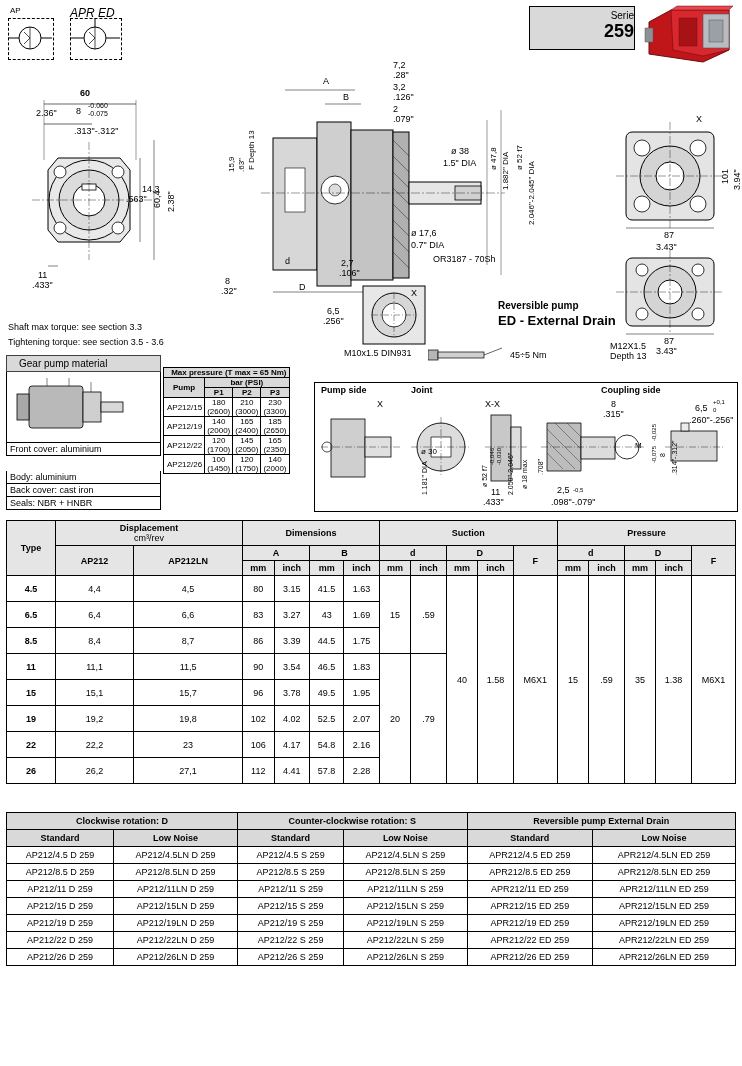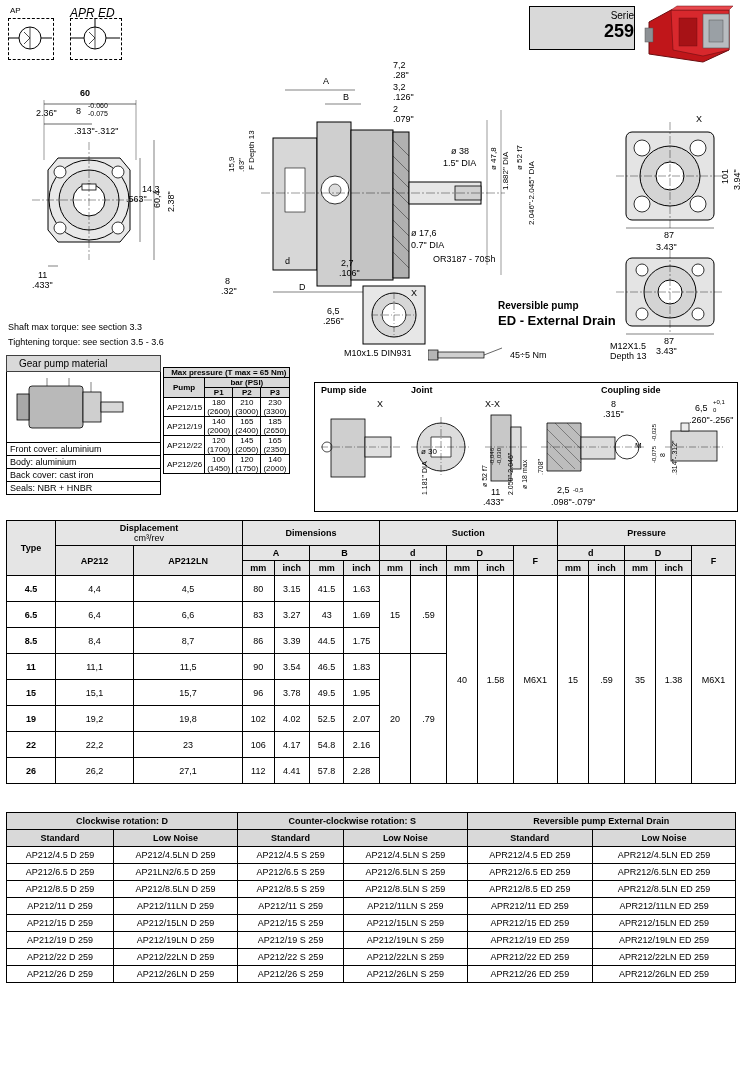--- a/index.html
+++ b/index.html
@@ -279,21 +279,21 @@
       <rect x="22" y="14" width="54" height="42" rx="3" fill="#b9b9b9" stroke="#000" stroke-width="0.8"></rect>
       <rect x="76" y="20" width="18" height="30" fill="#cfcfcf" stroke="#000" stroke-width="0.8"></rect>
       <rect x="94" y="30" width="22" height="10" fill="#d8d8d8" stroke="#000" stroke-width="0.8"></rect>
       <rect x="10" y="22" width="12" height="26" fill="#a8a8a8" stroke="#000" stroke-width="0.8"></rect>
       <line x1="40" y1="6" x2="40" y2="14" stroke="#000" stroke-width="0.5"></line>
       <line x1="62" y1="6" x2="62" y2="14" stroke="#000" stroke-width="0.5"></line>
       <line x1="84" y1="10" x2="84" y2="20" stroke="#000" stroke-width="0.5"></line>
     </svg>
   </div>
   <div class="row" style="border:1px solid #000;border-top:none;">Front cover: aluminium</div>
-  <div class="row" style="border:1px solid #000;border-top:none;">Body: aluminium</div>
+  <div class="row" style="border:1px solid #000;border-top:none;margin-top:15px;">Body: aluminium</div>
   <div class="row" style="border:1px solid #000;border-top:none;">Back cover: cast iron</div>
   <div class="row" style="border:1px solid #000;border-top:none;">Seals: NBR + HNBR</div>
 </div>
 
 <div class="abs" id="maxp">
   <table>
     <thead>
       <tr>
           <th class="head" colspan="4" style="text-align:right;padding-left:3px;">Max pressure (T max = 65 Nm)</th>
         </tr>
@@ -548,28 +548,20 @@
     <tbody>
       <tr>
         <td>AP212/4.5 D 259</td>
         <td>AP212/4.5LN D 259</td>
         <td>AP212/4.5 S 259</td>
         <td>AP212/4.5LN S 259</td>
         <td>APR212/4.5 ED 259</td>
         <td>APR212/4.5LN ED 259</td>
       </tr>
       <tr>
-        <td>AP212/6.5 D 259</td>
-        <td>AP21LN2/6.5 D 259</td>
-        <td>AP212/6.5 S 259</td>
-        <td>AP212/6.5LN S 259</td>
-        <td>APR212/6.5 ED 259</td>
-        <td>APR212/6.5LN ED 259</td>
-      </tr>
-      <tr>
         <td>AP212/8.5 D 259</td>
         <td>AP212/8.5LN D 259</td>
         <td>AP212/8.5 S 259</td>
         <td>AP212/8.5LN S 259</td>
         <td>APR212/8.5 ED 259</td>
         <td>APR212/8.5LN ED 259</td>
       </tr>
       <tr>
         <td>AP212/11 D 259</td>
         <td>AP212/11LN D 259</td>

